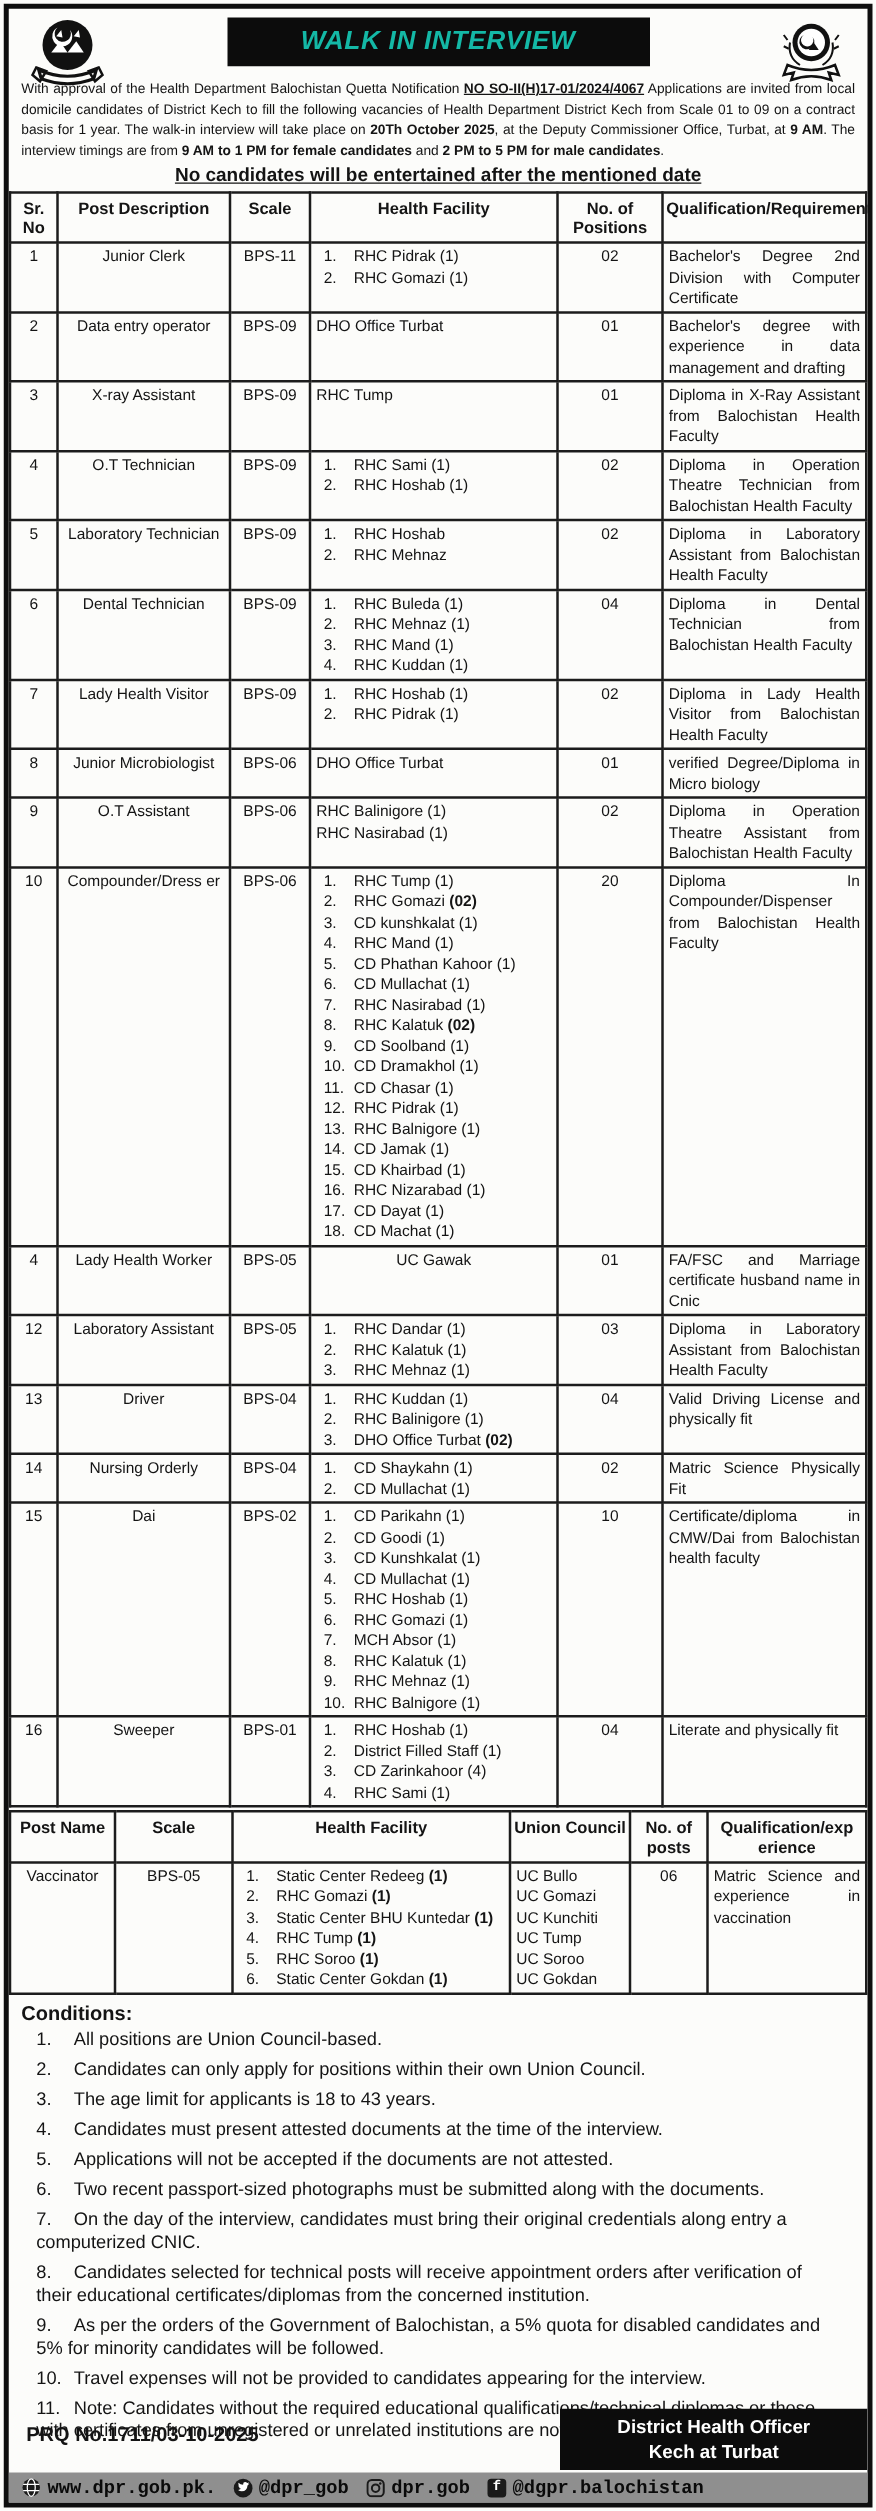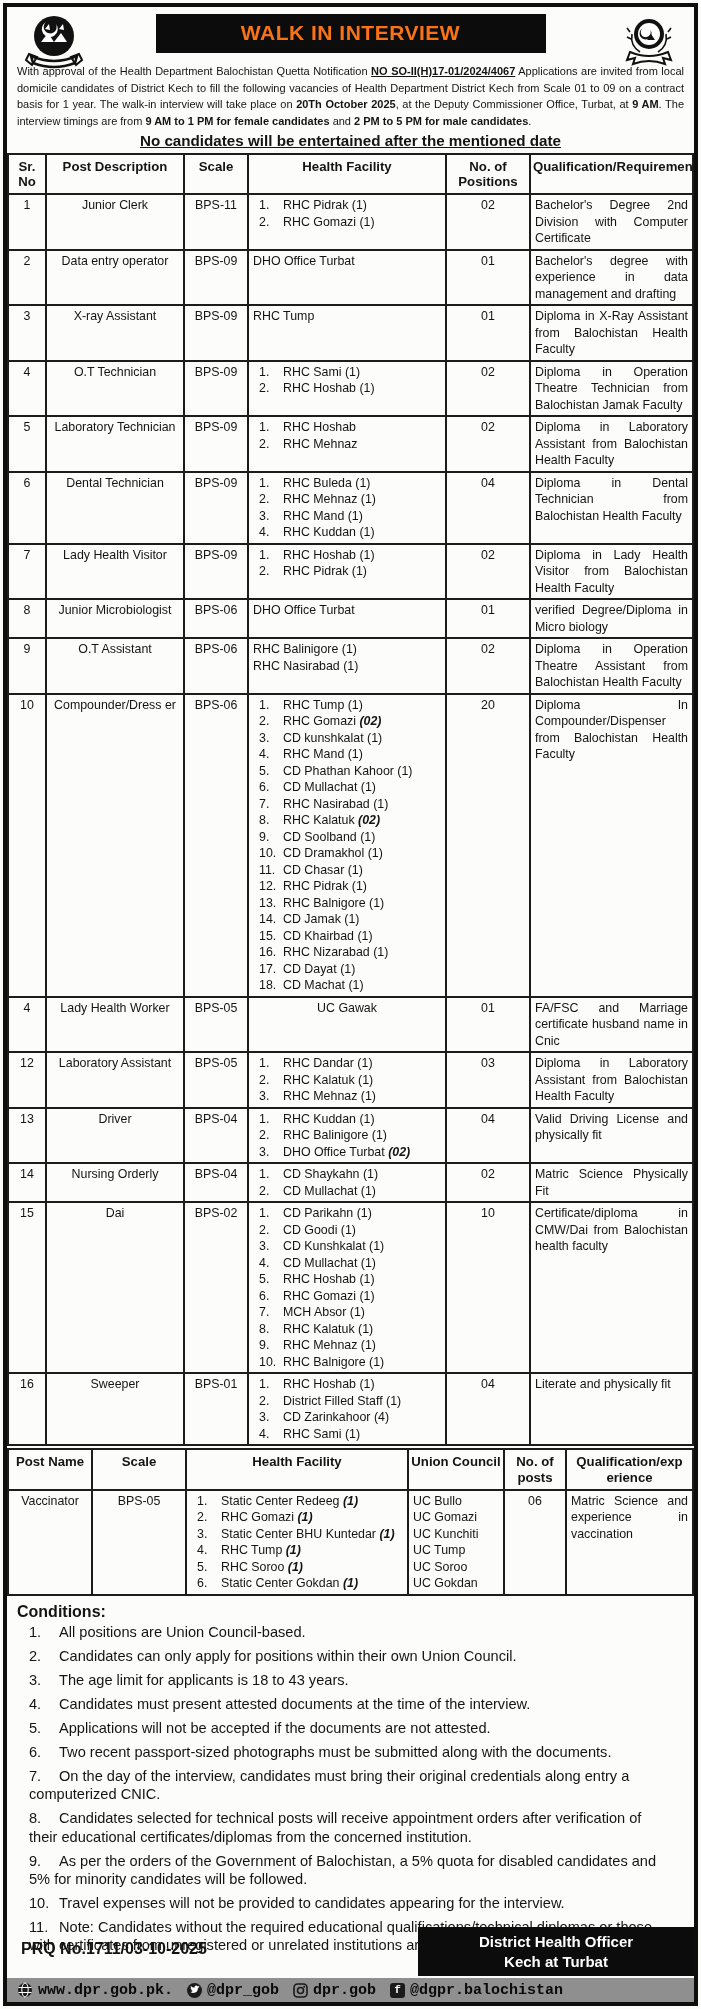--- a/index.html
+++ b/index.html
@@ -5,47 +5,47 @@
   html,body{margin:0;padding:0;background:#e8e8e6;}
   .page{position:relative;width:701px;height:2009px;background:#fcfcfa;box-sizing:border-box;
         font-family:"Liberation Sans",sans-serif;color:#141414;overflow:hidden;}
   .frame{position:absolute;left:3px;top:3px;right:3px;bottom:3px;border:4px solid #0e0e0e;
          box-sizing:border-box;overflow:hidden;}
   
   .hdr{position:relative;padding-top:7px;}
   .emblem{position:absolute;top:5px;width:62px;height:62px;}
   .emblem.left{left:16px;}
   .emblem.right{right:14px;}
-  .title-box{margin:0 auto;width:390px;background:#0c0c0c;color:#f97316;text-align:center;
-             font-weight:bold;font-size:21px;letter-spacing:.5px;padding:7px 0 8px;}
+  .title-box{margin:0 auto;width:338px;background:#0c0c0c;color:#14b8a6;text-align:center;
+             font-weight:bold;font-size:21px;letter-spacing:.5px;padding:7px 0 8px;font-style:italic;}
   .intro{padding:10px 10px 0 10px;font-size:11px;line-height:1.5;text-align:justify;}
   .notice{text-align:center;font-weight:bold;font-size:15.2px;margin:3px 0 4px;}
   .notice span{text-decoration:underline;}
   
   table{border-collapse:collapse;width:687px;margin:0 auto;table-layout:fixed;}
   td,th{border:2px solid #1c1c1c;vertical-align:top;padding:2px 4px;font-size:12.4px;line-height:1.33;}
   th{font-size:13.2px;line-height:1.15;padding:4px 2px;text-align:center;vertical-align:top;}
   td.c{text-align:center;}
   td.qual{text-align:justify;}
   .fac-line{display:flex;}
   .fac-num{flex:0 0 30px;padding-left:6px;box-sizing:border-box;}
   .fac-txt{flex:1;}
   .fac-center{text-align:center;}
-  b,strong{font-weight:bold;font-style:italic;}
+  b,strong{font-weight:bold;}
   
   .conds{padding:5px 10px 0 10px;}
   .conds-h{font-weight:bold;font-size:16px;margin:2px 0 2px;}
   .cond{font-size:14.6px;line-height:1.24;margin:0 12px 6px;}
   .cond .n{display:inline-block;min-width:30px;}
   
   .footer{position:absolute;left:0;right:0;bottom:0;}
   .foot-row{position:relative;height:72px;}
   .prq{position:absolute;left:14px;bottom:20px;font-weight:bold;font-size:16px;}
   .sigbox{position:absolute;right:0;bottom:2px;width:246px;background:#0c0c0c;color:#fff;
-          text-align:center;font-weight:bold;font-size:15px;line-height:1.3;padding:5px 15px;}
+          text-align:center;font-weight:bold;font-size:15px;line-height:1.3;padding:5px 0;}
   .socialbar{height:24px;background:#8f8f8f;display:flex;align-items:center;
              padding:0 10px;gap:14px;font-weight:bold;font-size:15px;color:#0a0a0a;font-family:Liberation Mono, monospace;}
   .soc{display:flex;align-items:center;gap:5px;white-space:nowrap;}
   .soc svg{display:block;}
   .badge{width:15px;height:15px;background:#1a1a1a;color:#fff;border-radius:3px;
          display:flex;align-items:center;justify-content:center;font-size:11px;font-weight:bold;}
   .badge.round{border-radius:50%;}
 </style>
 </head>
 <body>
@@ -148,21 +148,21 @@
               <div class="fac-line">
                 <span class="fac-num">1.</span>
                 <span class="fac-txt">RHC Sami (1)</span>
               </div>
               <div class="fac-line">
                 <span class="fac-num">2.</span>
                 <span class="fac-txt">RHC Hoshab (1)</span>
               </div>
             </td>
             <td class="c">02</td>
-            <td class="qual">Diploma in Operation Theatre Technician from Balochistan Jamak Faculty</td>
+            <td class="qual">Diploma in Operation Theatre Technician from Balochistan Health Faculty</td>
           </tr>
           <tr>
             <td class="c">5</td>
             <td class="c">Laboratory Technician</td>
             <td class="c">BPS-09</td>
             <td>
               <div class="fac-line">
                 <span class="fac-num">1.</span>
                 <span class="fac-txt">RHC Hoshab</span>
               </div>

